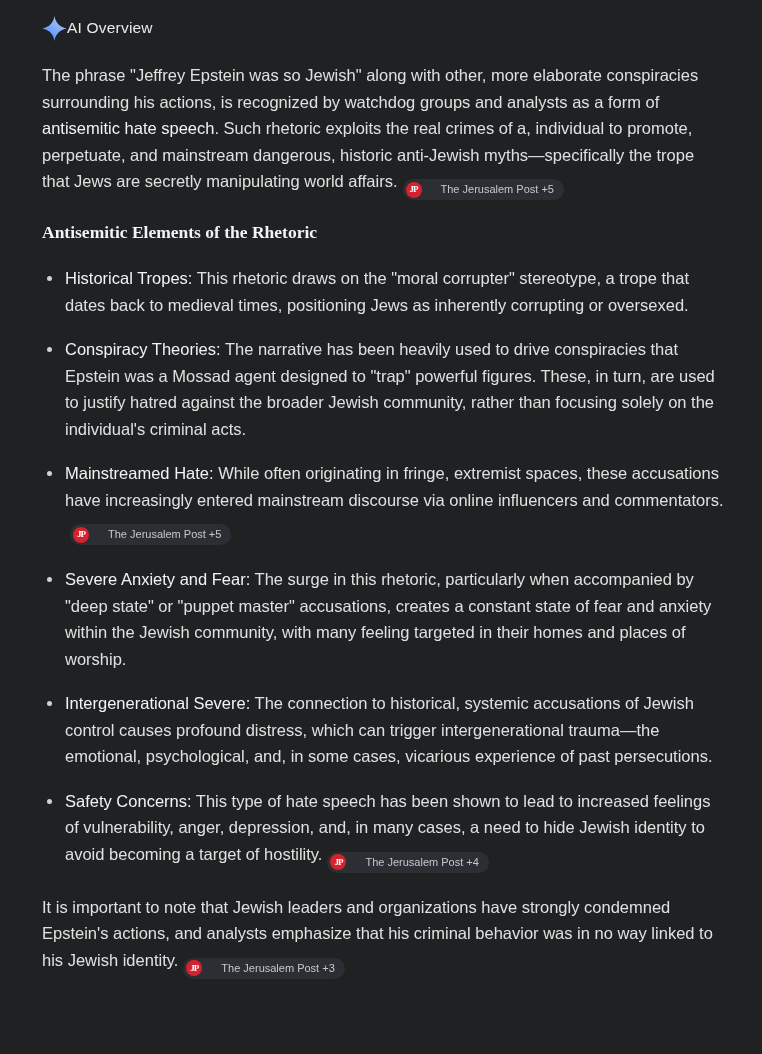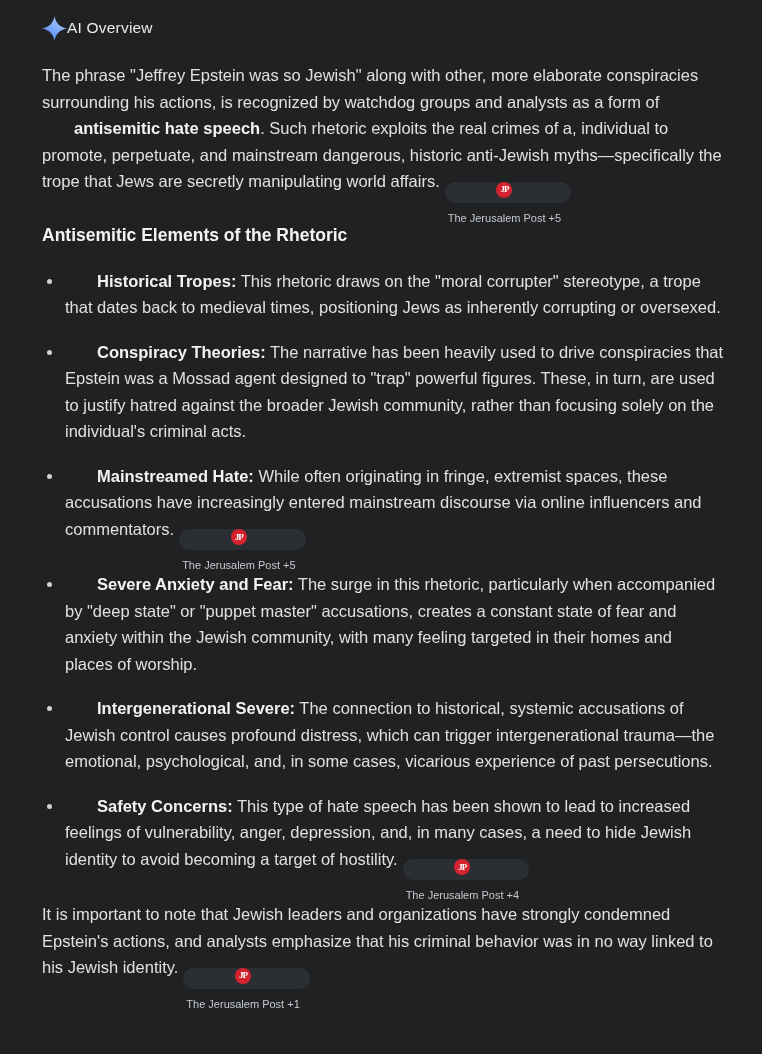--- a/index.html
+++ b/index.html
@@ -32,26 +32,27 @@
     color: #e8eaec;
     letter-spacing: 0.2px;
   }
   p.body-text {
     font-size: 16.5px;
     line-height: 26.5px;
     margin: 0 0 20px 0;
     color: #dfe1e1;
   }
   b, h2 { color: #f2f3f4; }
-  b { font-weight: 700; margin-left: 32px; }
+  b { font-weight: 400; }
   h2 {
     font-size: 17.5px;
     line-height: 24px;
     font-weight: 700;
     margin: 0 0 21px 0;
+    font-family: Liberation Serif, serif;
   }
   ul.bullets {
     list-style: none;
     margin: 0 0 21px 0;
     padding: 0;
   }
   ul.bullets li {
     position: relative;
     padding-left: 23px;
     font-size: 16.5px;
@@ -65,31 +66,30 @@
     left: 5px;
     top: 11px;
     width: 5px;
     height: 5px;
     border-radius: 50%;
     background: #d0d2d4;
   }
   .chip {
     display: inline-flex;
     align-items: center;
-    gap: 10px;
+    gap: 19px;
     background: #2b2e33;
     border: none;
     border-radius: 11px;
     height: 21px;
     padding: 0 10px 0 3px;
     margin-left: 5px;
     vertical-align: -5px;
     cursor: pointer;
     white-space: nowrap;
-    flex-direction: column;
   }
   .chip-label {
     font-family: "Liberation Sans", "DejaVu Sans", sans-serif;
     font-size: 11px;
     color: #c5c9cd;
     line-height: 21px;
   }
   .favicon {
     width: 16px;
     height: 16px;
@@ -157,16 +157,16 @@
             <span>JP</span>
           </span>
           <span class="chip-label">The Jerusalem Post +4</span>
         </span></li>
   </ul>
 
   <p class="body-text"><span>It is important to note that Jewish leaders and organizations have strongly condemned Epstein's actions, and analysts emphasize that his criminal behavior was in no way linked to his Jewish identity.</span><span class="chip">
         <span class="favicon">
           <span>JP</span>
         </span>
-        <span class="chip-label">The Jerusalem Post +1</span>
+        <span class="chip-label">The Jerusalem Post +3</span>
       </span></p>
 
 </div>
 
 </body></html>

